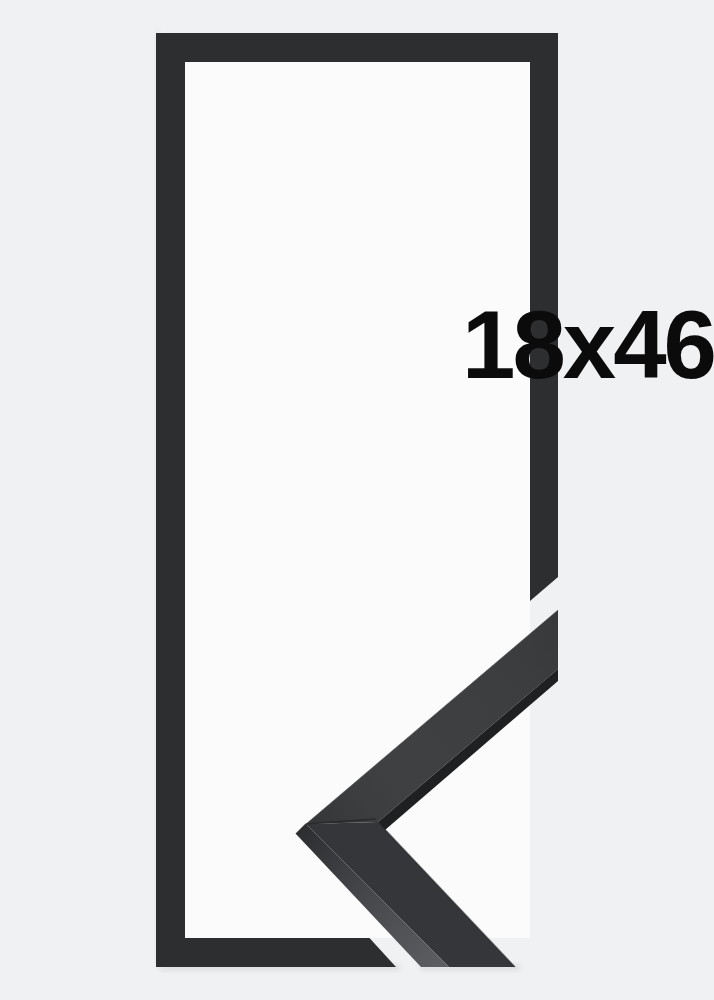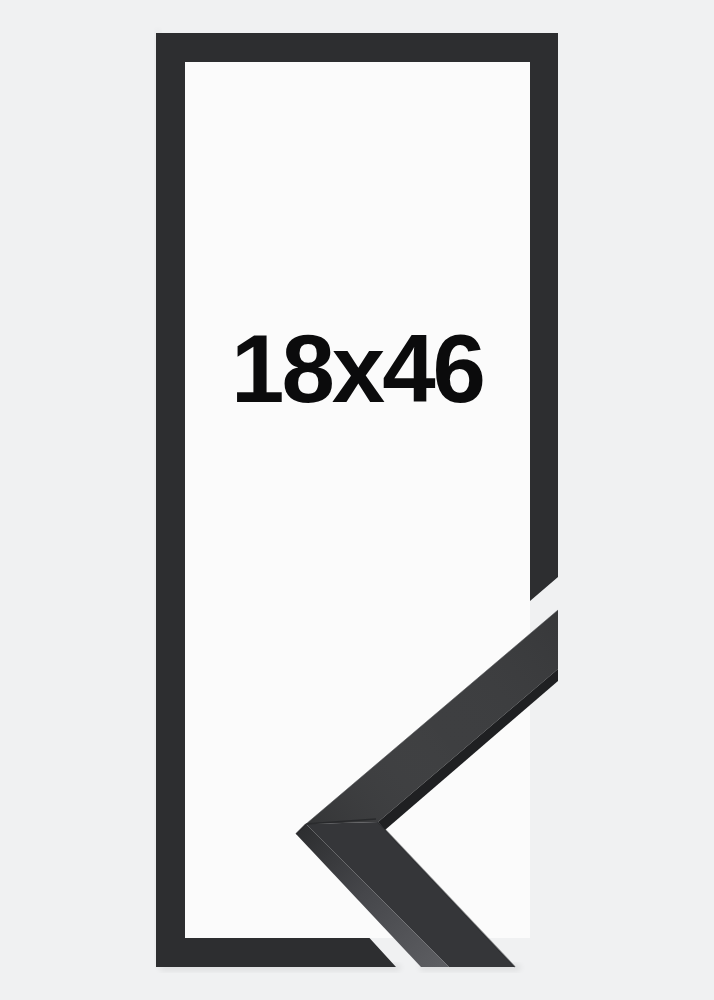--- a/index.html
+++ b/index.html
@@ -37,28 +37,27 @@
   .fill-face-lower{ fill: var(--face-lower); }
   .fill-edge-dark { fill: var(--edge-dark); }
   .stop-start     { stop-color: var(--frame); }
   .stop-end       { stop-color: var(--edge-light); }
   .seam-line      { stroke: var(--seam); }
   .size-label {
     position: absolute;
     top: 297px;
     left: 0;
     width: 714px;
-    text-align: center;
+    text-align: right;
     font-size: 96px;
     font-weight: bold;
     letter-spacing: -3px;
     line-height: 1;
     color: var(--label-text);
     user-select: none;
-    margin-top: 24px;
   }
 </style>
 </head>
 <body>
 
 <div class="stage">
 
   <svg viewBox="0 0 714 1000" aria-hidden="true">
     <defs>
       <linearGradient id="bandGrad" gradientUnits="userSpaceOnUse" x1="306" y1="824" x2="449" y2="967">

